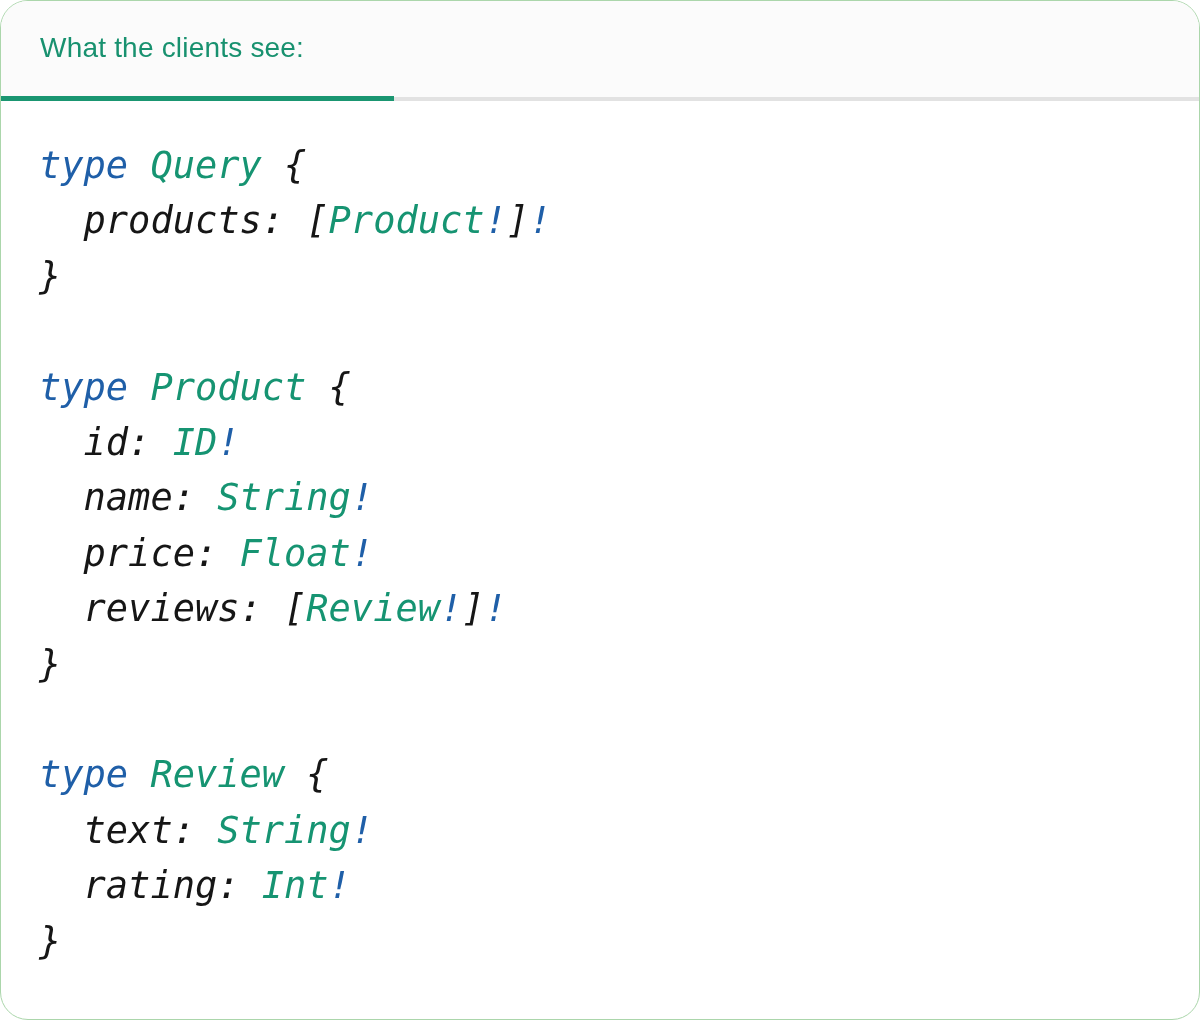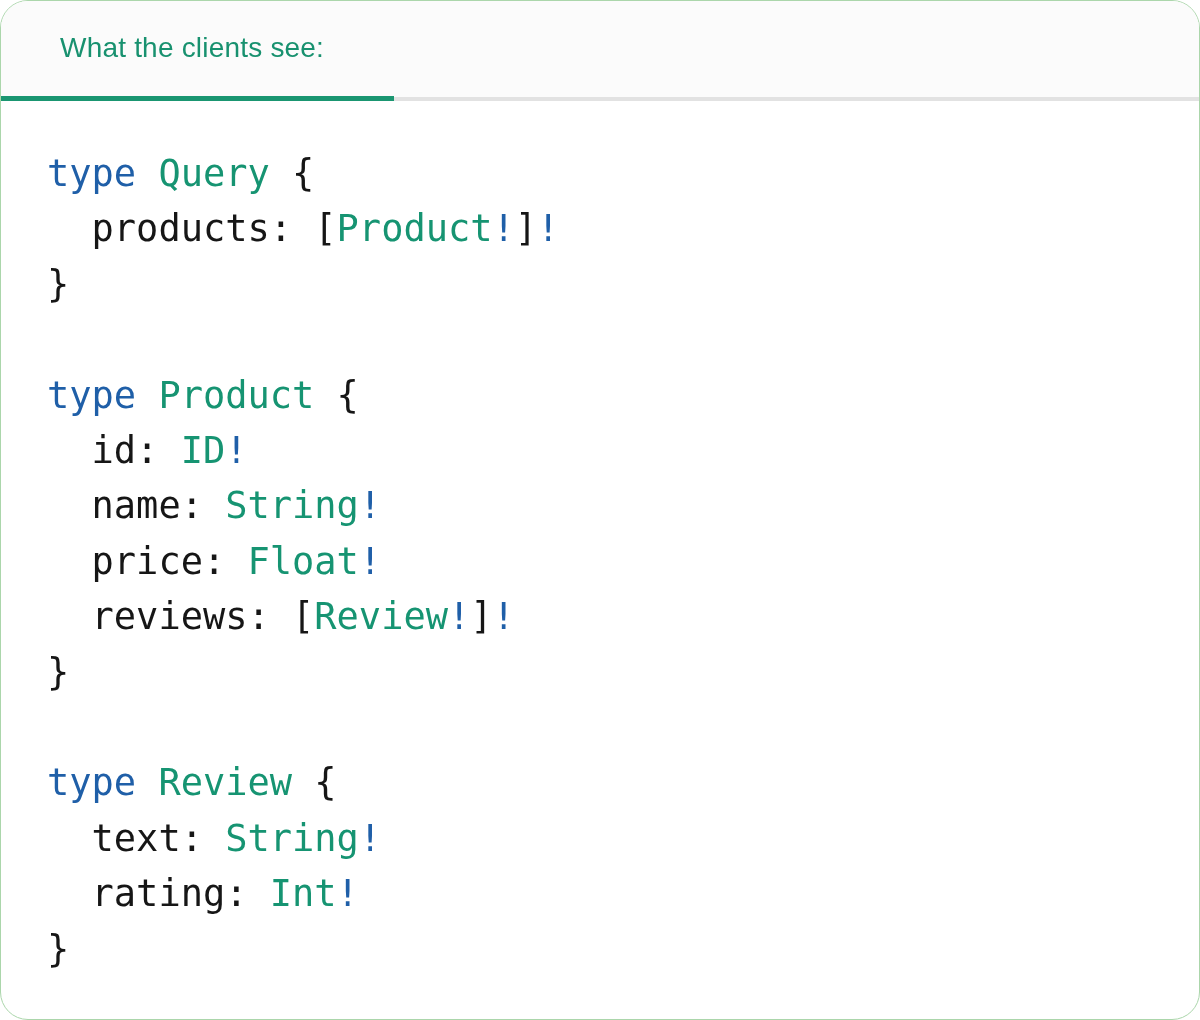--- a/index.html
+++ b/index.html
@@ -36,21 +36,21 @@
   }
   .tab {
     position: absolute;
     left: 0;
     top: 0;
     width: 393px;
     height: 100%;
     box-sizing: border-box;
     display: flex;
     align-items: center;
-    padding-left: 59px;
+    padding-left: 39px;
     padding-bottom: 6px;
     cursor: pointer;
   }
   .tab::after {
     content: "";
     position: absolute;
     left: 0;
     bottom: 0;
     width: 100%;
     height: 5px;
@@ -59,26 +59,27 @@
   }
   .tab-label {
     font-family: "Liberation Sans", sans-serif;
     font-size: 28px;
     font-weight: 500;
     letter-spacing: 0.2px;
     color: var(--accent-green, #18916f);
     white-space: nowrap;
   }
   .code {
-    margin: 8px;
+    margin: 0;
     padding: 37px 4px 0 38px;
     font-family: "DejaVu Sans Mono", "Liberation Mono", monospace;
     font-size: 37px;
     line-height: 55.4px;
     color: var(--code-plain, #161616);
+    font-style: italic;
   }
   .code-line {
     white-space: pre;
     min-height: 55.4px;
   }
 </style>
 </head>
 <body>
 
 <div class="card">

